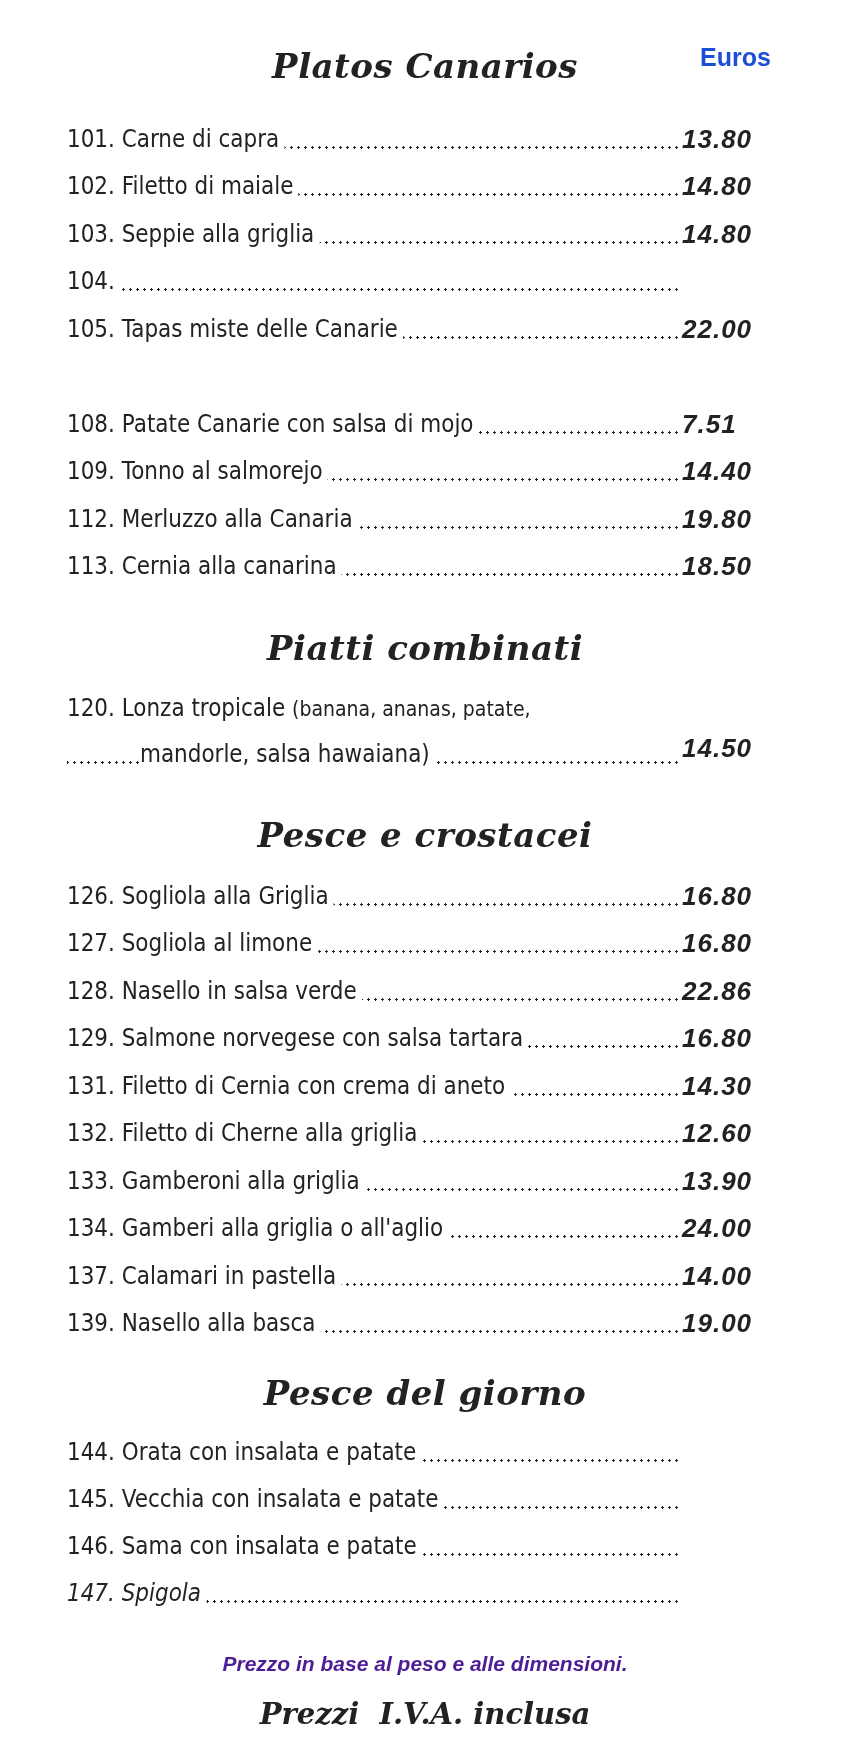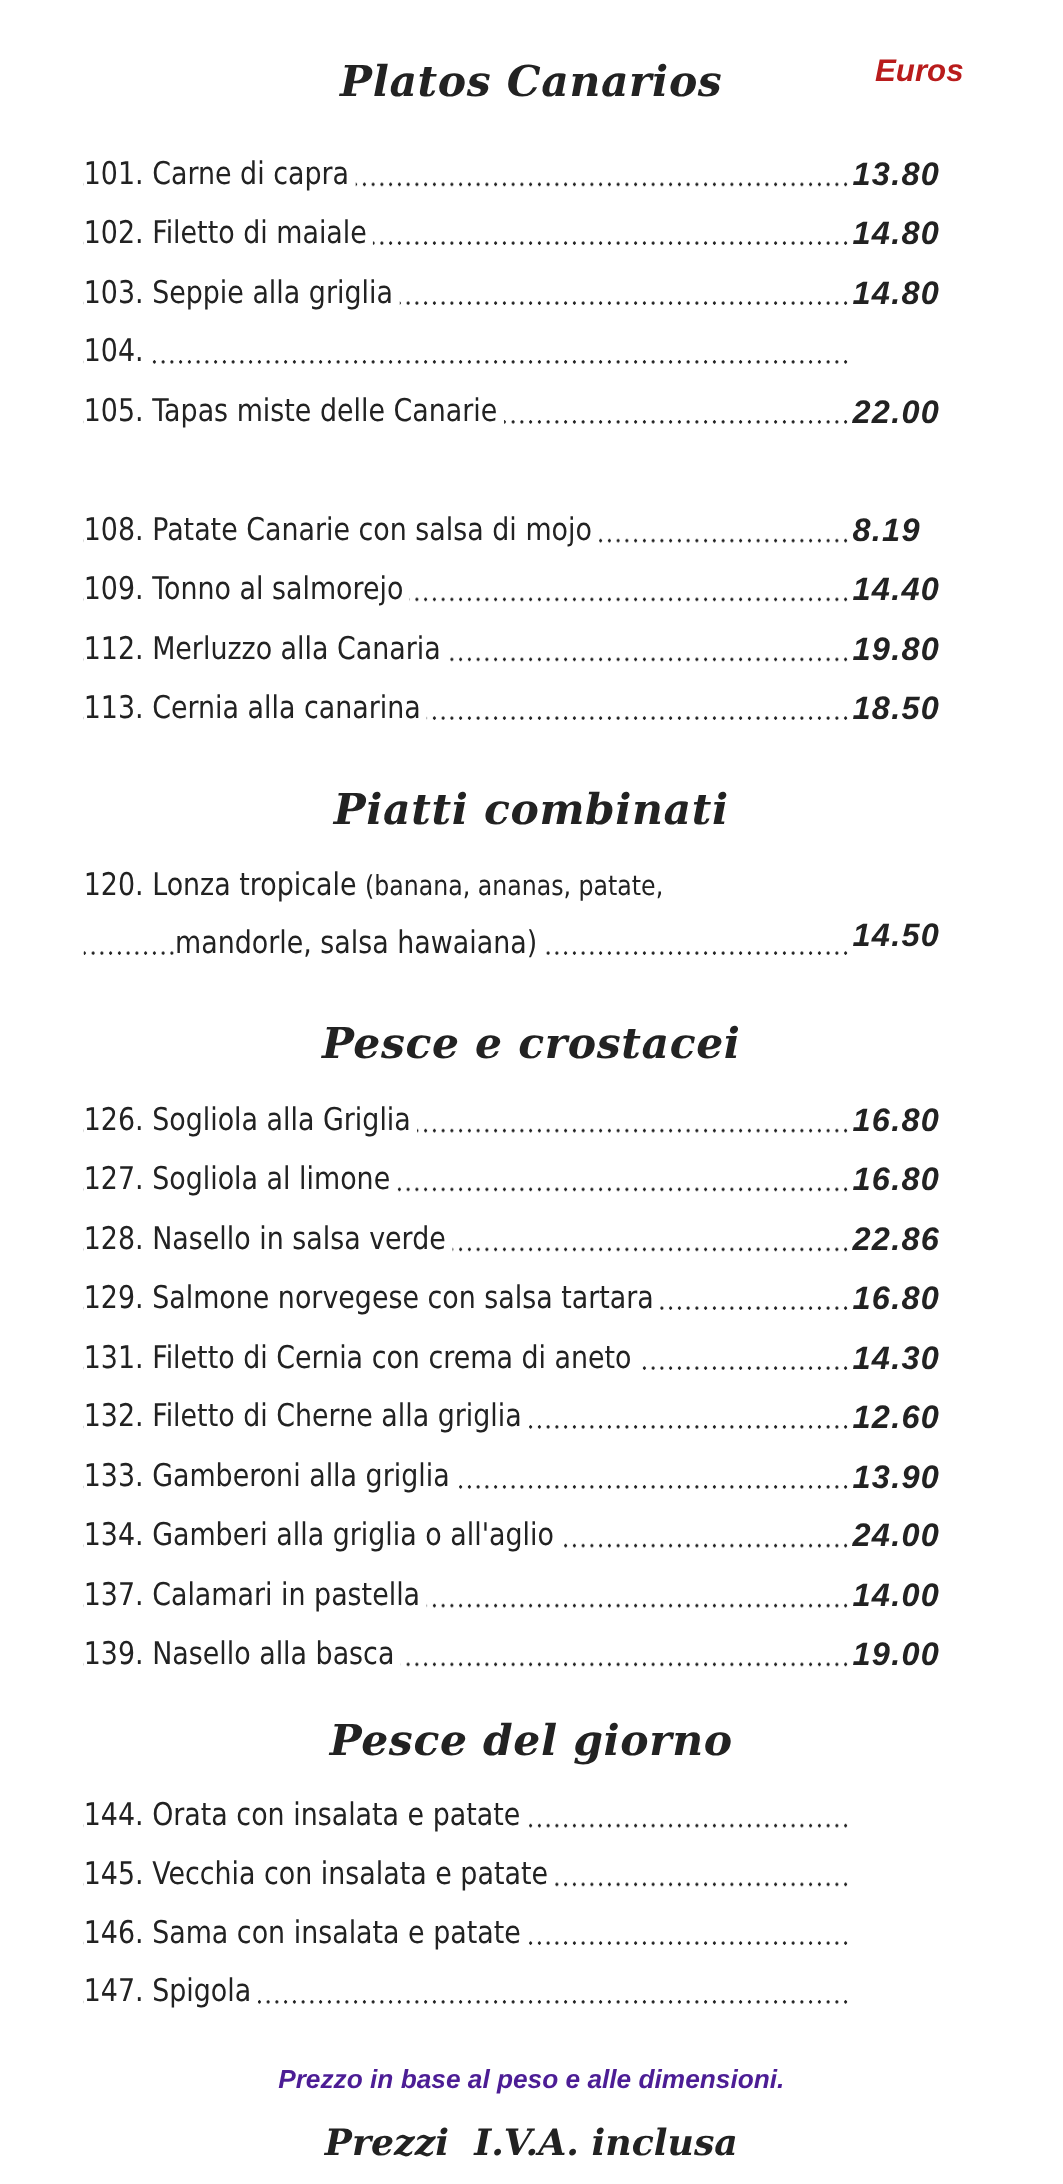--- a/index.html
+++ b/index.html
@@ -6,22 +6,22 @@
   body { width: 850px; height: 1747px; position: relative; overflow: hidden; color: #222222; }
   .page { position: absolute; left: 0; top: 0; width: 850px; height: 1747px; }
   .section-title {
     position: absolute; left: 0; width: 850px; text-align: center;
     font-family: "DejaVu Serif", "Liberation Serif", serif;
     font-weight: bold; font-style: italic; font-size: 34px; line-height: 40px;
     letter-spacing: 0.5px; color: #222222;
   }
   .euros {
     position: absolute; left: 700px; top: 42px;
-    font-family: "Liberation Sans", sans-serif; font-weight: bold; font-style: italic;
-    font-size: 25px; line-height: 30px; color: #b91c1c;
+    font-family: "Liberation Sans", sans-serif; font-weight: bold; 
+    font-size: 25px; line-height: 30px; color: #1d4ed8;
   }
   .row {
     position: absolute; left: 67px; width: 710px; height: 36px;
   }
   .row .name {
     position: absolute; left: 0; top: 0; height: 36px; line-height: 36px;
     font-family: "DejaVu Sans", sans-serif; font-size: 25px; letter-spacing: 0px;
     transform: scaleX(0.86); transform-origin: left center; white-space: nowrap;
     background: #ffffff; padding-right: 6px; z-index: 2; color: #222222;
   }
@@ -78,21 +78,21 @@
     <span class="price"></span>
   </div>
   <div class="row" style="top:311px;">
     <div class="leader"></div>
     <span class="name"><span>105.</span> <span>Tapas miste delle Canarie</span></span>
     <span class="price">22.00</span>
   </div>
   <div class="row" style="top:406px;">
     <div class="leader"></div>
     <span class="name"><span>108.</span> <span>Patate Canarie con salsa di mojo</span></span>
-    <span class="price">8.19</span>
+    <span class="price">7.51</span>
   </div>
   <div class="row" style="top:453px;">
     <div class="leader"></div>
     <span class="name"><span>109.</span> <span>Tonno al salmorejo</span></span>
     <span class="price">14.40</span>
   </div>
   <div class="row" style="top:501px;">
     <div class="leader"></div>
     <span class="name"><span>112.</span> <span>Merluzzo alla Canaria</span></span>
     <span class="price">19.80</span>
@@ -177,21 +177,21 @@
   <div class="row" style="top:1481px;">
     <div class="leader"></div>
     <span class="name"><span>145.</span> <span>Vecchia con insalata e patate</span></span>
     <span class="price"></span>
   </div>
   <div class="row" style="top:1528px;">
     <div class="leader"></div>
     <span class="name"><span>146.</span> <span>Sama con insalata e patate</span></span>
     <span class="price"></span>
   </div>
-  <div class="row" style="top:1575px;">
+  <div class="row" style="top:1575px;font-style:italic;">
     <div class="leader"></div>
     <span class="name"><span>147.</span> <span>Spigola</span></span>
     <span class="price"></span>
   </div>
 
   <div class="note">Prezzo in base al peso e alle dimensioni.</div>
   <div class="vat">Prezzi  I.V.A. inclusa</div>
 
 </div>
 

